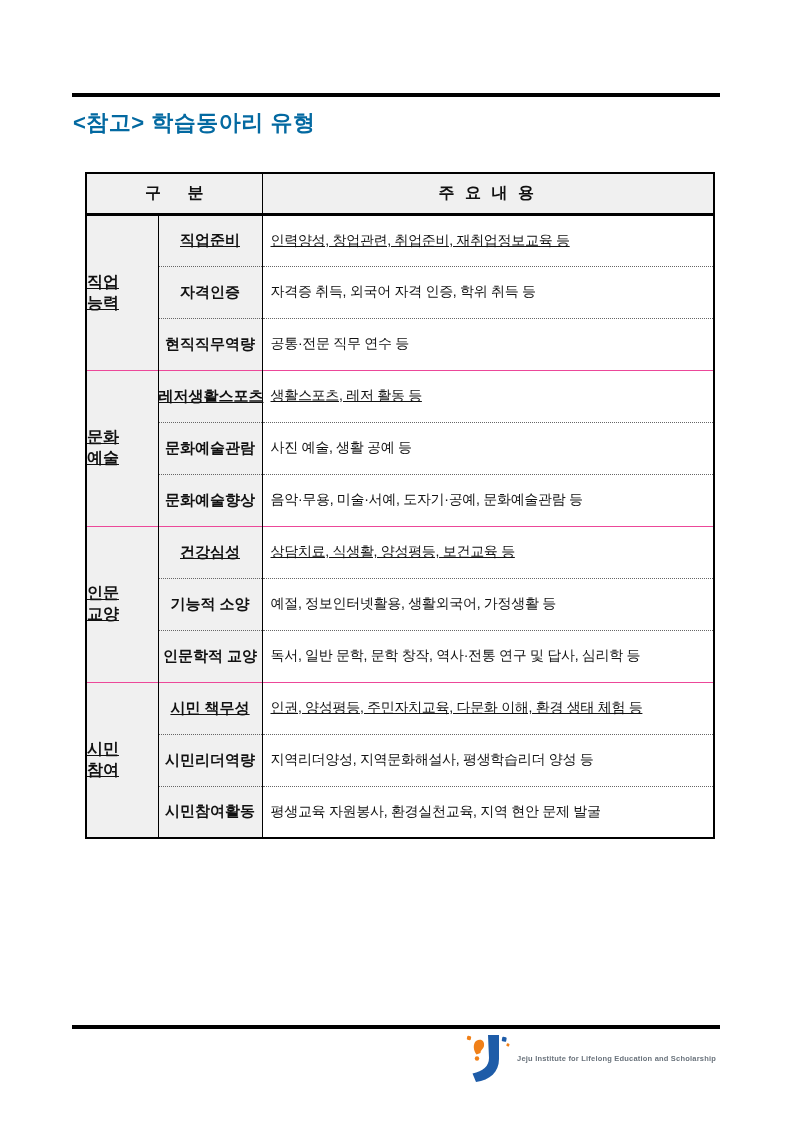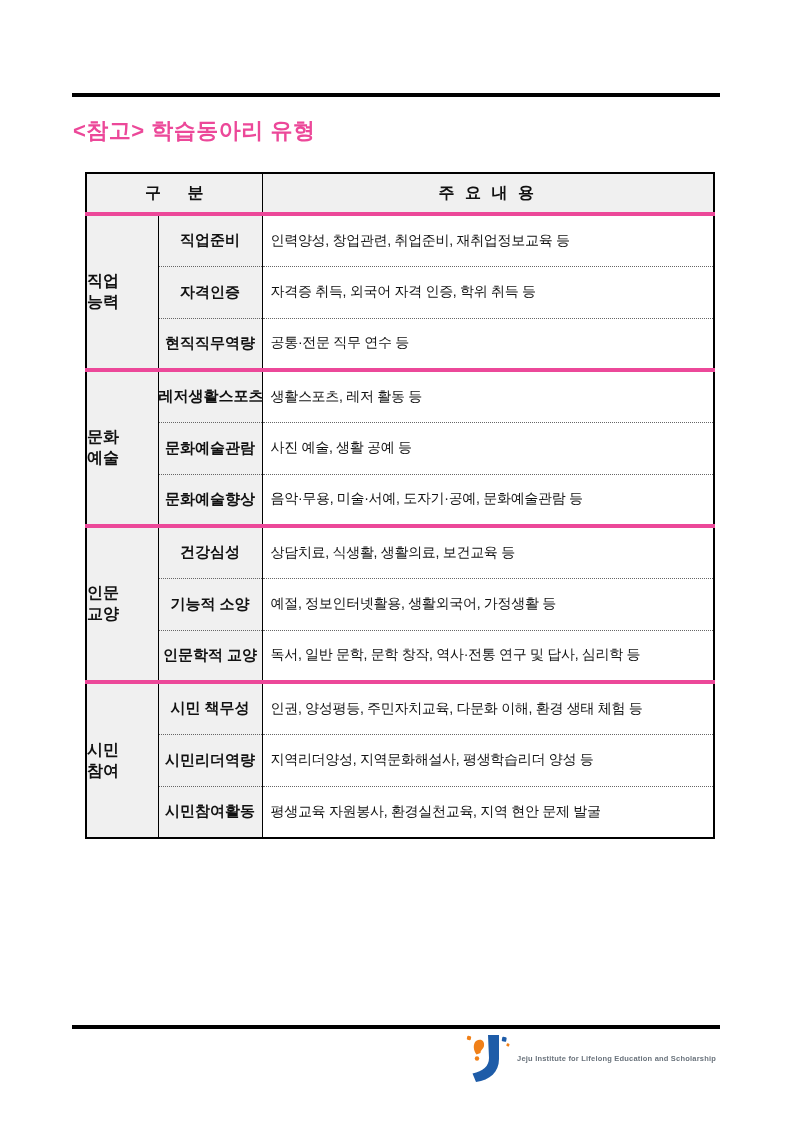--- a/index.html
+++ b/index.html
@@ -19,25 +19,25 @@
     left: 72px;
     width: 648px;
     height: 4px;
     background: #000000;
   }
   .rule-top { top: 93px; }
   .rule-bottom { top: 1025px; }
   .doc-title {
     position: absolute;
     left: 73px;
-    top: 116px;
+    top: 108px;
     font-size: 22px;
     font-weight: 700;
     letter-spacing: 0.5px;
-    color: #ec4899;
+    color: #0369a1;
     white-space: pre;
   }
   .type-table {
     position: absolute;
     left: 85px;
     top: 172px;
     border-collapse: collapse;
     table-layout: fixed;
     width: 628px;
     border: 2px solid #000000;
@@ -75,21 +75,21 @@
   }
   .cell-content {
     background: #ffffff;
     padding: 8px 8px;
     font-size: 14px;
     letter-spacing: -0.3px;
     white-space: nowrap;
     overflow: hidden;
   }
   tr.row-sub > td { border-top: 1px dotted #666666; }
-  tr.row-group-start > td { border-top: 4px solid #ec4899; }
+  tr.row-group-start > td { border-top: 1px solid #ec4899; text-decoration: underline; }
   .footer-logo {
     position: absolute;
     top: 1035px;
     right: 77px;
     display: flex;
     align-items: flex-start;
     gap: 7px;
   }
   .logo-mark { width: 46px; height: 49px; flex: 0 0 auto; }
   .logo-text { display: flex; flex-direction: column; padding-top: 3px; }
@@ -166,21 +166,21 @@
         <td class="cell-type">문화예술향상</td>
         <td class="cell-content">음악·무용, 미술·서예, 도자기·공예, 문화예술관람 등</td>
       </tr>
 
       <tr class="row-group-start">
         <td rowspan="3" class="cell-category">
           <div>인문</div>
           <div>교양</div>
         </td>
         <td class="cell-type">건강심성</td>
-        <td class="cell-content">상담치료, 식생활, 생활의료, 보건교육 등</td>
+        <td class="cell-content">상담치료, 식생활, 양성평등, 보건교육 등</td>
       </tr>
       <tr class="row-sub">
         <td class="cell-type">기능적 소양</td>
         <td class="cell-content">예절, 정보인터넷활용, 생활외국어, 가정생활 등</td>
       </tr>
       <tr class="row-sub">
         <td class="cell-type">인문학적 교양</td>
         <td class="cell-content">독서, 일반 문학, 문학 창작, 역사·전통 연구 및 답사, 심리학 등</td>
       </tr>
 

